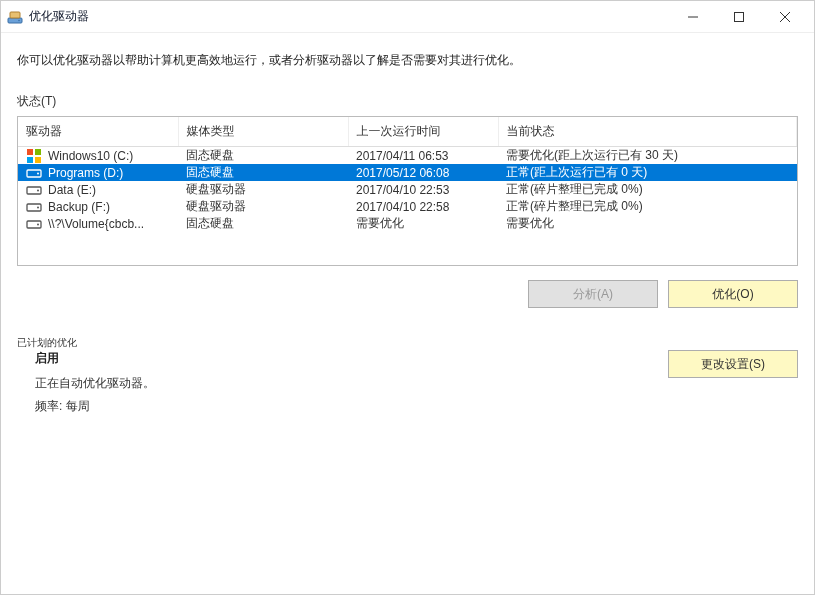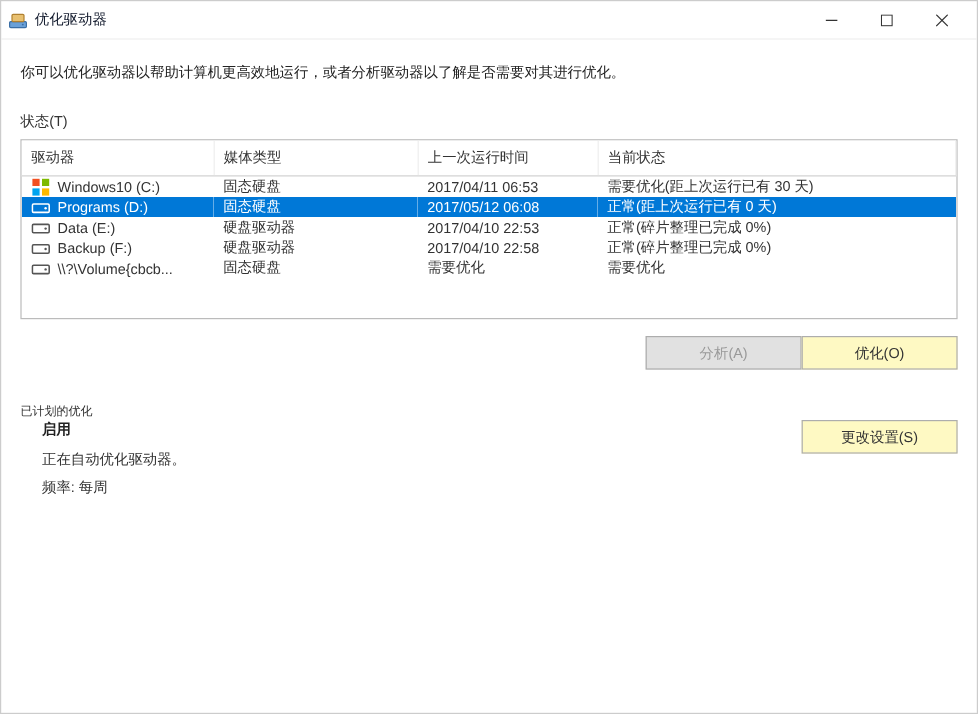--- a/index.html
+++ b/index.html
@@ -115,21 +115,21 @@
       width: 16px;
       height: 16px;
       display: inline-flex;
       align-items: center;
       justify-content: center;
       flex-shrink: 0;
     }
     .action-row {
       display: flex;
       justify-content: flex-end;
-      gap: 0;
+      gap: 10px;
       margin-top: 14px;
     }
     .btn {
       min-width: 130px;
       height: 28px;
       border: 1px solid #adadad;
       background: #fef9c3;
       font-size: 12px;
       color: #333;
       cursor: pointer;

